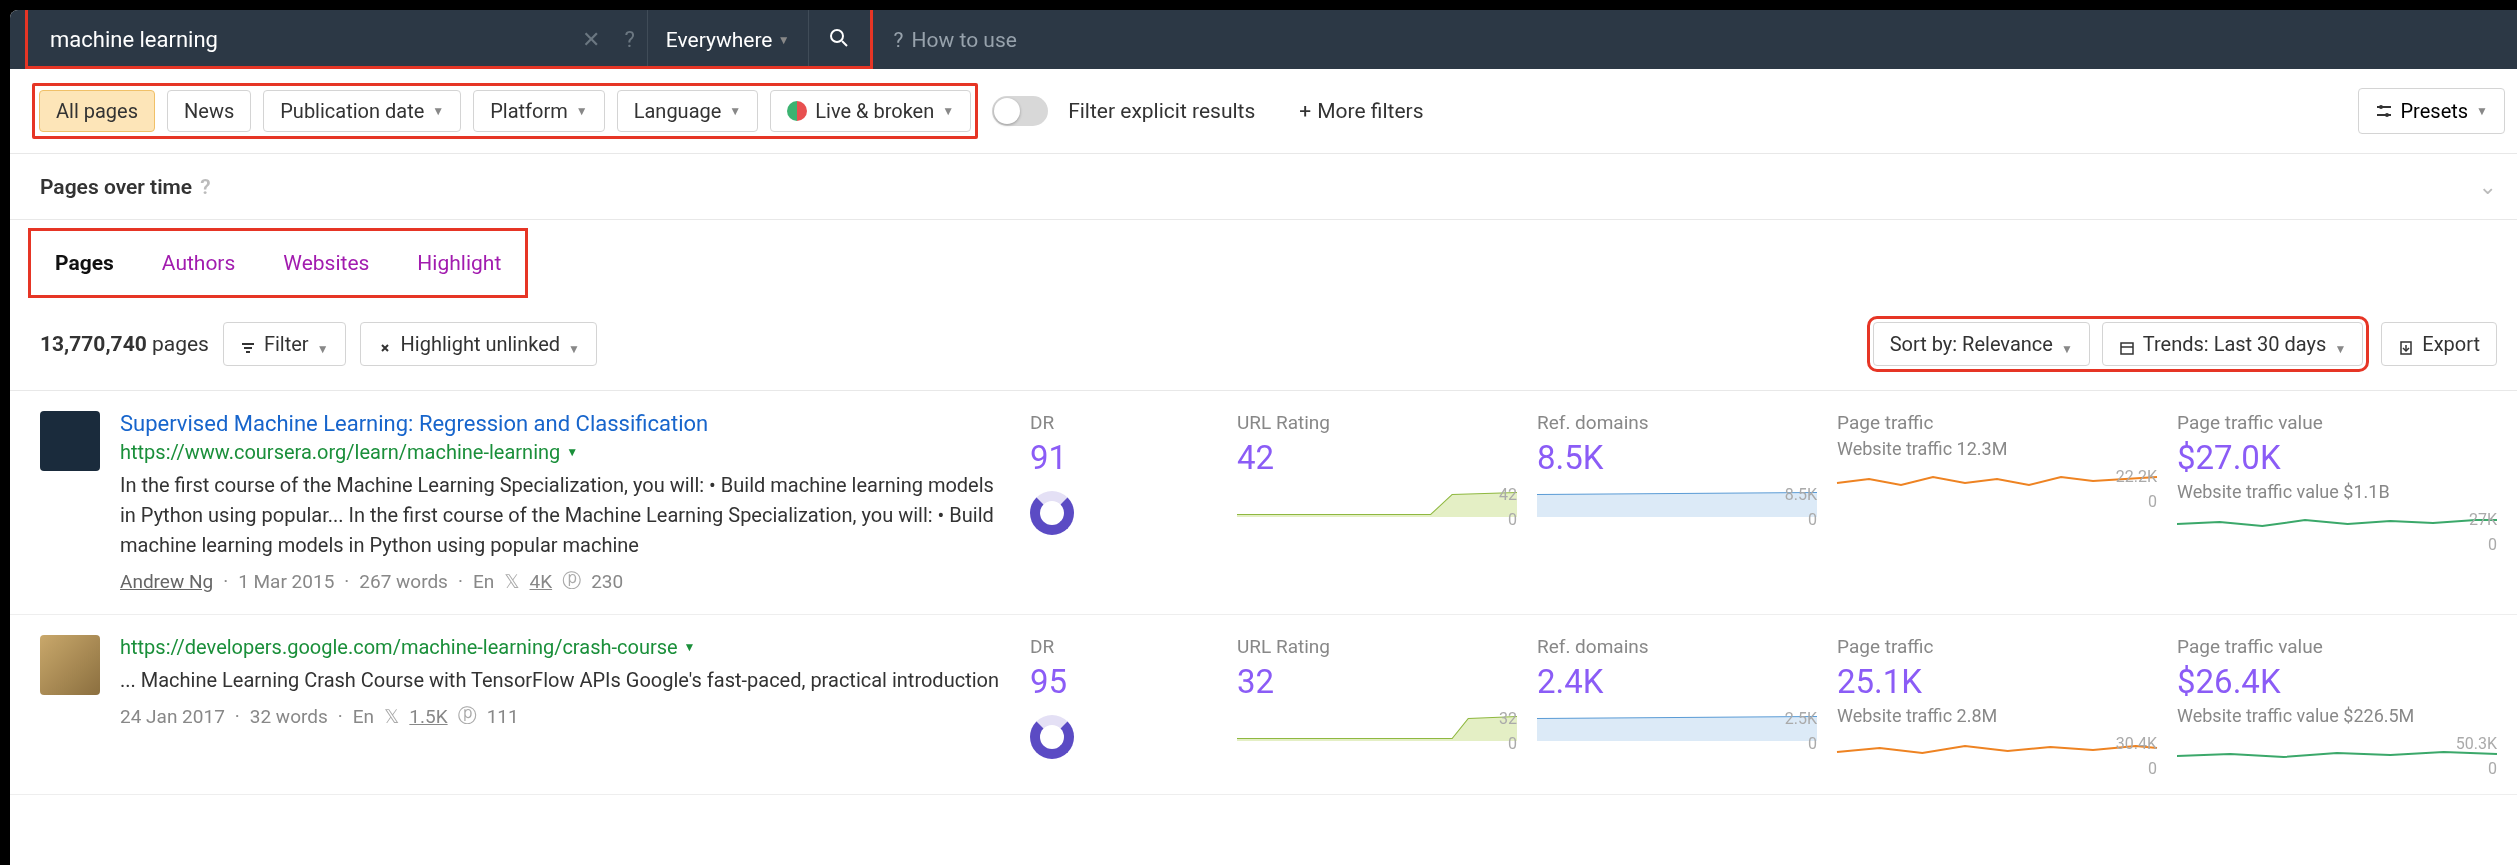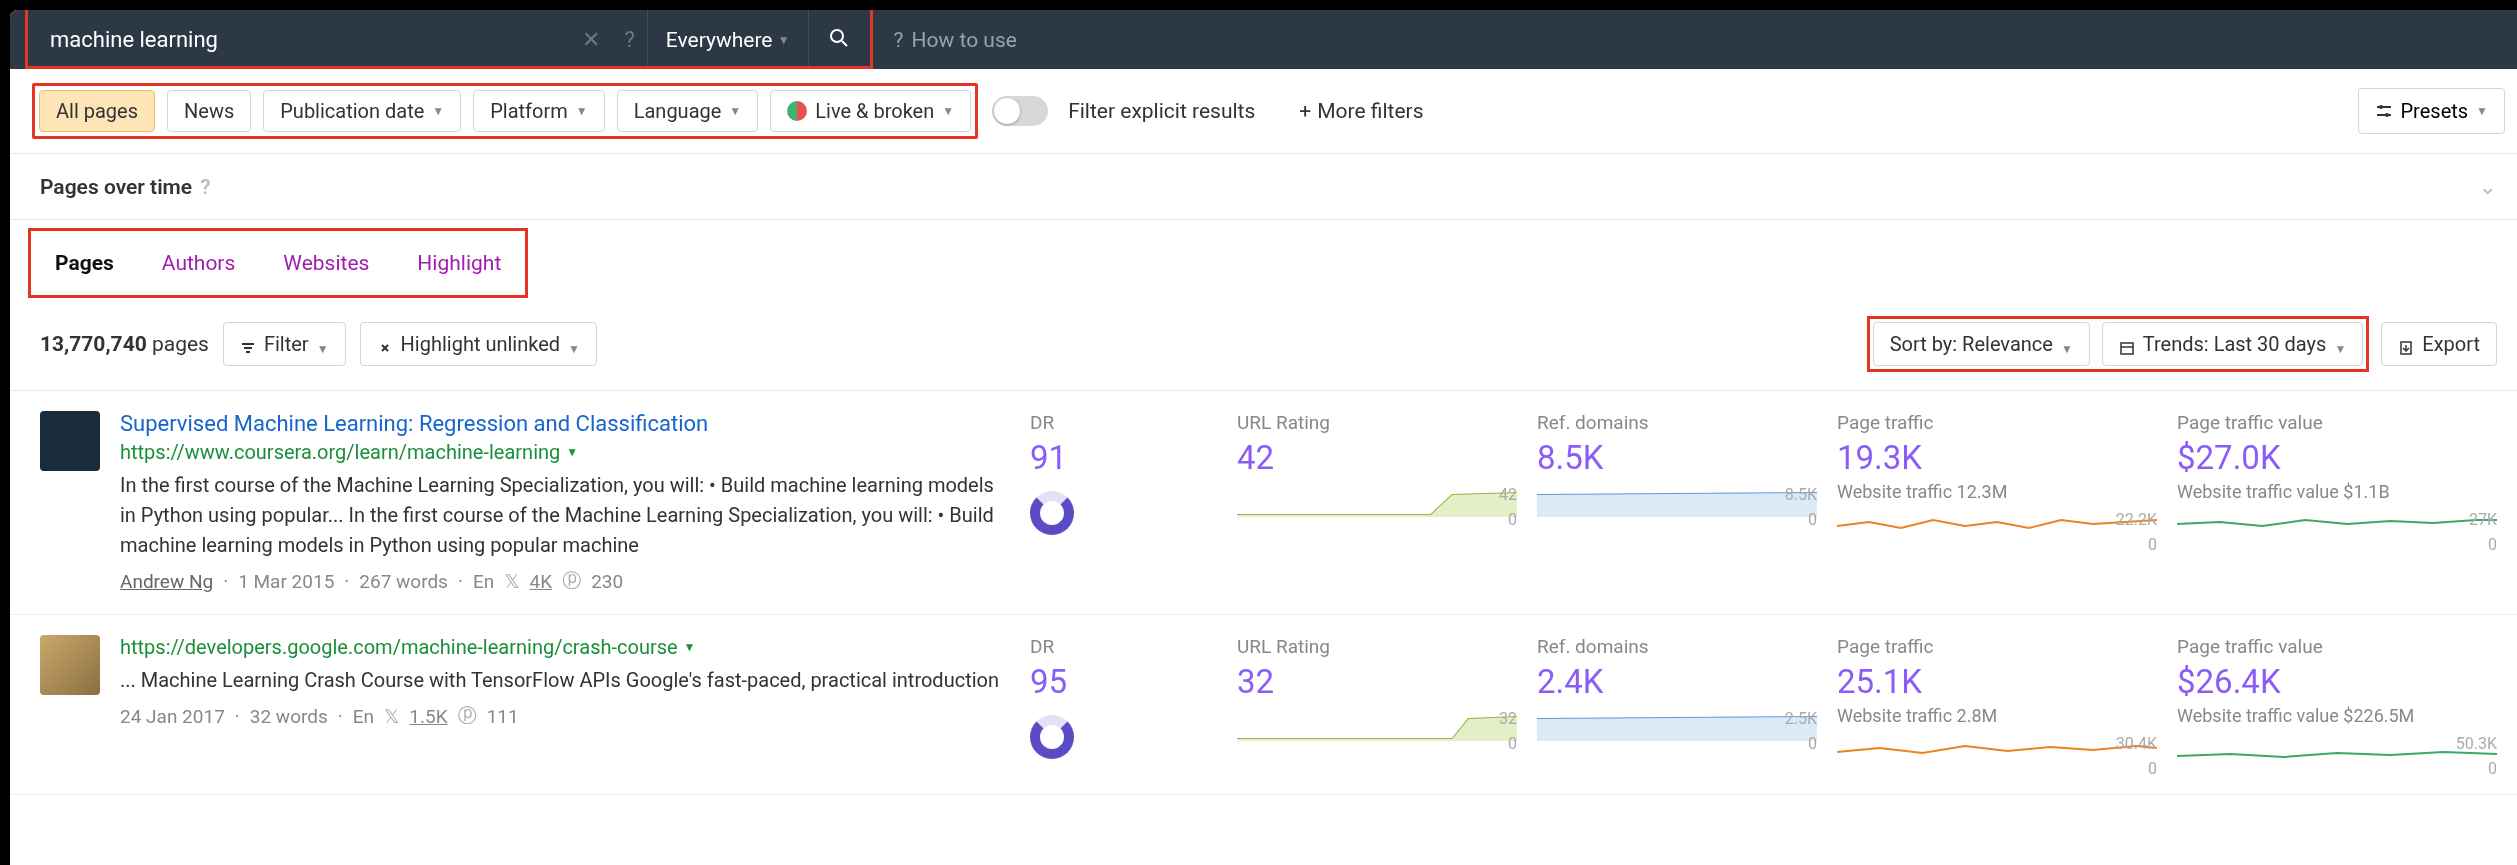--- a/index.html
+++ b/index.html
@@ -25,21 +25,21 @@
 .pot{padding:20px 30px;border-bottom:1px solid #e8e8e8;display:flex;align-items:center;justify-content:space-between}
 .pot-t{font-size:21px;font-weight:600;color:#333;display:flex;align-items:center;gap:8px}
 .tabs{display:flex;border:3px solid #e63525;width:fit-content;margin:8px 0 0 18px}
 .tab{padding:20px 24px;font-size:21px;color:#a21caf;cursor:pointer;font-weight:400}
 .tab.active{color:#111;font-weight:700}
 .ctrls{padding:18px 30px;display:flex;align-items:center;gap:14px;border-bottom:1px solid #e8e8e8}
 .pgcount{font-size:21px;color:#333}
 .pgcount b{font-weight:700}
 .cbtn{padding:9px 16px;border:1px solid #d4d4d4;border-radius:4px;background:#fff;font-size:20px;color:#333;cursor:pointer;display:flex;align-items:flex-end;gap:8px}
 .rgroup{margin-left:auto;display:flex;gap:12px;align-items:center}
-.rhl{border:3px solid #e63525;padding:3px;display:flex;gap:12px;border-radius:0}
+.rhl{border:3px solid #e63525;padding:3px;display:flex;gap:12px;border-radius:10px}
 .results{padding:0}
 .row{display:flex;padding:20px 30px;border-bottom:1px solid #eee;gap:20px}
 .thumb{width:60px;height:60px;background:#1a2b3c;border-radius:4px;flex-shrink:0}
 .thumb.t2{background:linear-gradient(135deg,#c9a86b,#8b6f3f)}
 .rinfo{width:890px;flex-shrink:0}
 .rtit{color:#1765cc;font-size:22px;margin-bottom:4px;cursor:pointer}
 .rurl{color:#1a8f3a;font-size:20px;margin-bottom:6px;display:flex;align-items:center;gap:6px}
 .rdesc{color:#333;font-size:20px;line-height:1.5;margin-bottom:8px}
 .rmeta{color:#888;font-size:19px;display:flex;align-items:center;gap:10px}
 .rmeta .auth{text-decoration:underline;color:#666;cursor:pointer}
@@ -225,21 +225,20 @@
           <span class="mminmax top">8.5K</span>
           <svg class="spark" viewBox="0 0 260 28" preserveAspectRatio="none">
               <polyline points="0,6 260,4" fill="none" stroke="#5a9bd5" stroke-width="2"></polyline>
               <polygon points="0,6 260,4 260,28 0,28" fill="#dceaf7"></polygon>
             </svg>
           <span class="mminmax bot">0</span>
         </div>
       </div>
       <div class="metric" style="min-width:320px">
         <div class="mlab">Page traffic</div>
-        <div class="mval">19.3K</div>
         <div class="msub">Website traffic 12.3M</div>
         <div class="mchart">
           <span class="mminmax top">22.2K</span>
           <svg class="spark" viewBox="0 0 300 28" preserveAspectRatio="none">
               <polyline points="0,12 30,8 60,14 90,6 120,12 150,8 180,14 210,6 240,10 270,8 300,6" fill="none" stroke="#ee8322" stroke-width="2"></polyline>
             </svg>
           <span class="mminmax bot">0</span>
         </div>
       </div>
       <div class="metric" style="min-width:320px">

